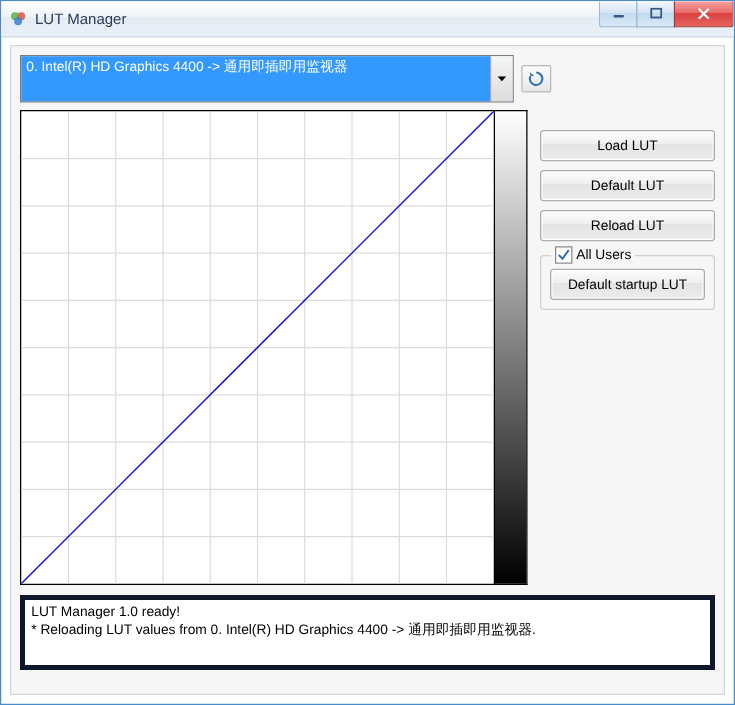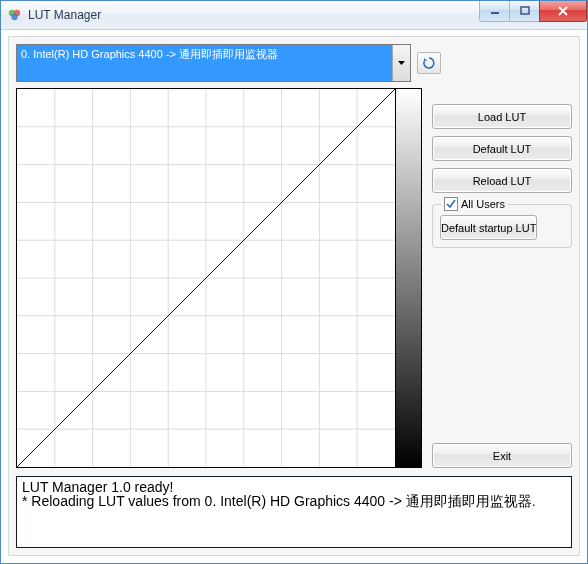--- a/index.html
+++ b/index.html
@@ -19,25 +19,25 @@
   .device-select .ddbtn{width:17px;height:100%;background:linear-gradient(to bottom,#f5f5f5,#ddd);border-left:1px solid #a8a8a8;display:flex;align-items:center;justify-content:center}
   .refresh{width:22px;height:20px;border:1px solid #b8b8b8;border-radius:2px;background:linear-gradient(to bottom,#fbfbfb,#e7e7e7);display:flex;align-items:center;justify-content:center}
   .main{display:flex;gap:10px}
   .chartwrap{display:flex}
   .chart{width:380px;height:380px;border:1px solid #000;background:#fff;position:relative;box-sizing:border-box}
   .grid line{stroke:#dcdcdc;stroke-width:1}
   .lut{stroke:#0000cc;stroke-width:1;fill:none}
   .gradient{width:26px;height:380px;border:1px solid #000;border-left:none;background:linear-gradient(to bottom,#fff,#000);box-sizing:border-box}
   .sidebar{flex:1;display:flex;flex-direction:column;gap:7px;padding-top:16px}
   .btn{height:23px;border:1px solid #acacac;border-radius:3px;background:linear-gradient(to bottom,#fcfcfc,#efefef 45%,#e4e4e4 46%,#ececec);display:flex;align-items:center;justify-content:center;font-size:11px;cursor:default;box-shadow:0 0 0 1px #fff inset}
-  .group{border:1px solid #d0d0d0;border-radius:3px;margin-top:4px;padding:10px 7px 7px;position:relative;display:flex;flex-direction:row;gap:7px}
+  .group{border:1px solid #d0d0d0;border-radius:3px;margin-top:4px;padding:10px 7px 7px;position:relative;display:flex;flex-direction:column;gap:7px}
   .group .legend{position:absolute;top:-8px;left:8px;background:#f6f6f6;padding:0 3px;display:flex;align-items:center;gap:3px;font-size:11px}
   .chk{width:12px;height:12px;border:1px solid #8a8a8a;background:#fff;display:flex;align-items:center;justify-content:center;font-size:10px;line-height:10px}
   .spacer{flex:1}
-  .log{margin-top:8px;border:1px solid #0f172a;background:#fff;height:72px;padding:3px 5px;box-sizing:border-box;font-size:14px;line-height:14px;overflow:hidden}
+  .log{margin-top:8px;border:4px solid #0f172a;background:#fff;height:60px;padding:3px 5px;box-sizing:border-box;font-size:11px;line-height:14px;overflow:hidden}
 </style>
 </head>
 <body>
 
 <div class="window">
   <div class="titlebar">
     <span class="icon">
       <svg width="16" height="16" viewBox="0 0 16 16">
         <circle cx="5" cy="6" r="3.2" fill="#5bb34b" opacity="0.85"></circle>
         <circle cx="10" cy="6" r="3.2" fill="#e0543e" opacity="0.85"></circle>
@@ -123,21 +123,20 @@
               <svg width="10" height="10" viewBox="0 0 10 10">
                   <path d="M1 5 L4 8 L9 1" fill="none" stroke="#2b6fb5" stroke-width="1.6"></path>
                 </svg>
             </span>
             <span>All Users</span>
           </div>
           <div class="btn">Default startup LUT</div>
         </div>
 
         <div class="spacer"></div>
-        <div class="btn">Exit</div>
       </div>
     </div>
 
     <div class="log">
       <div>LUT Manager 1.0 ready!</div>
       <div>* Reloading LUT values from 0. Intel(R) HD Graphics 4400 -&gt; 通用即插即用监视器.</div>
     </div>
   </div>
 </div>
 

